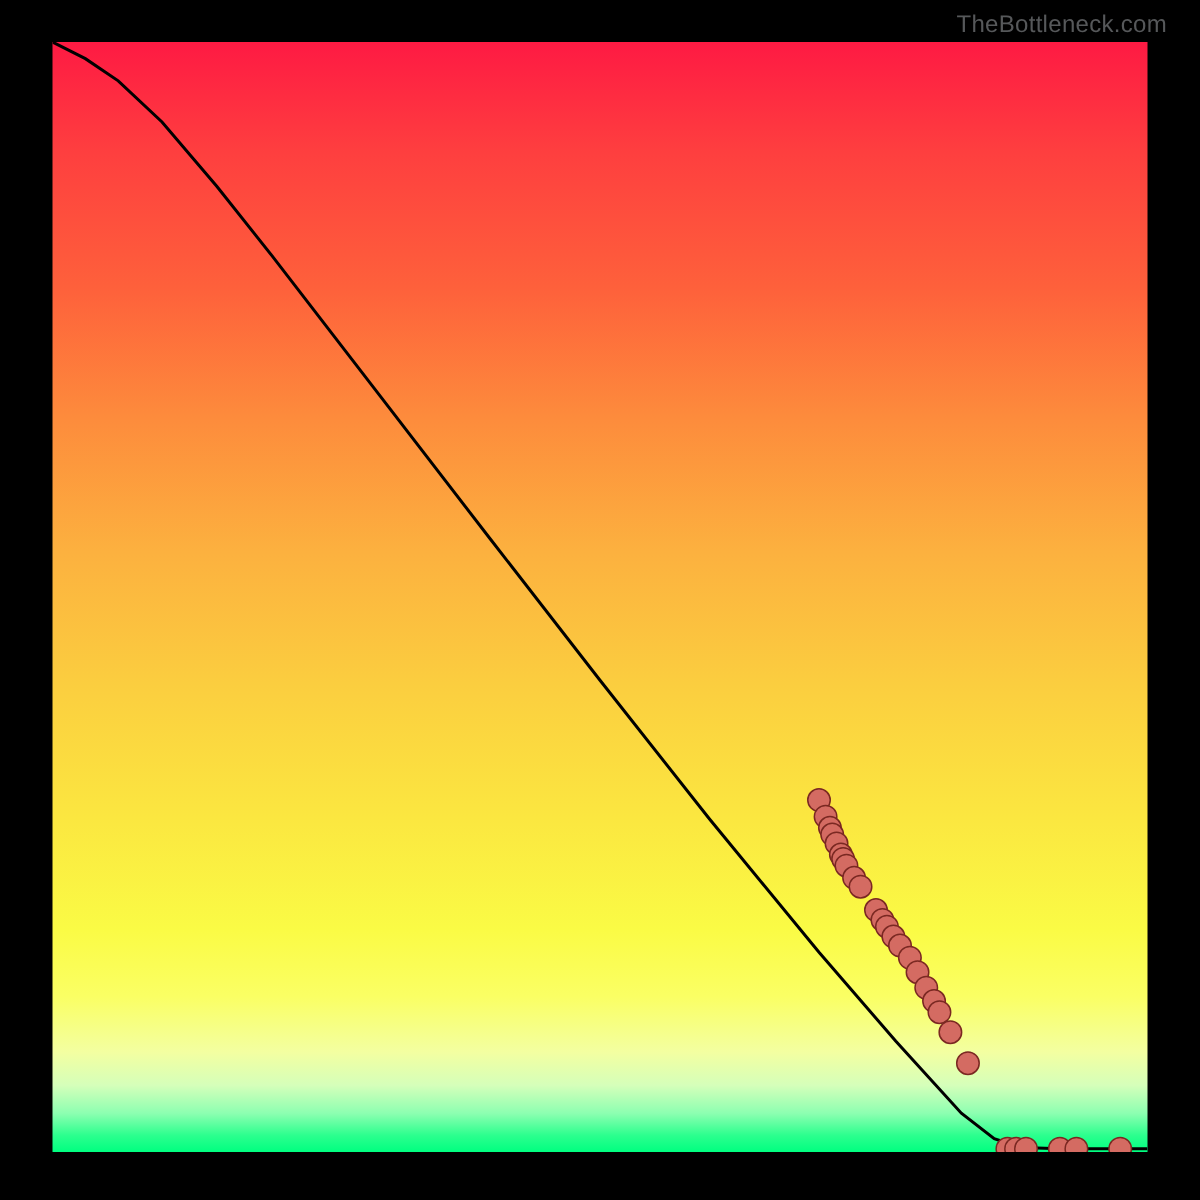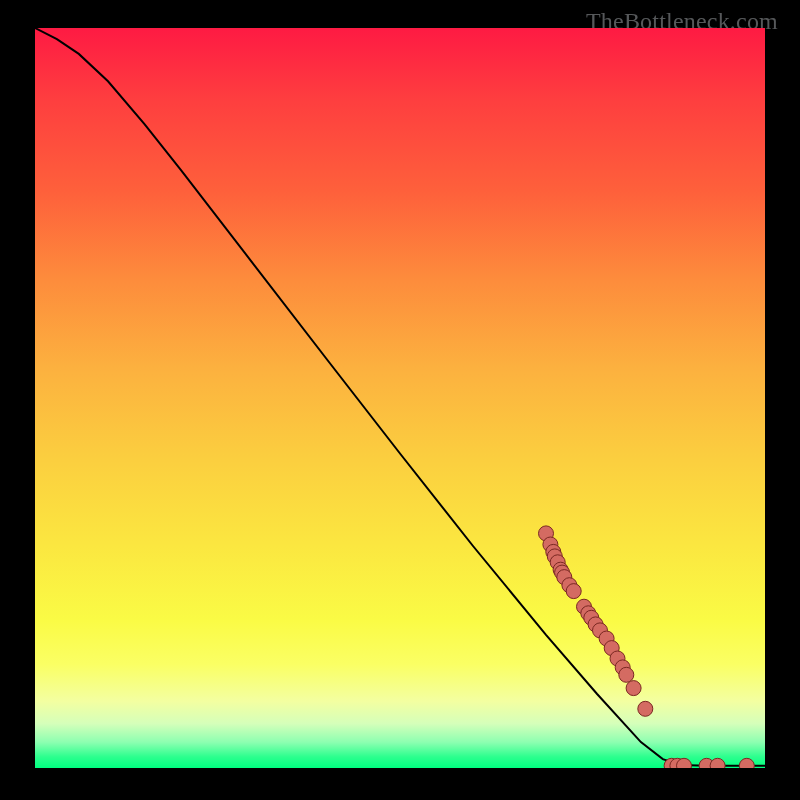--- a/index.html
+++ b/index.html
@@ -13,22 +13,22 @@
   .frame {
     position: relative;
     width: 800px;
     height: 800px;
     background: #000;
   }
   .attribution {
     position: absolute;
     top: 8px;
     right: 22px;
-    font-family: Liberation Serif, serif;
-    font-size: 24px;
+    font-family: Liberation Sans, sans-serif;
+    font-size: 16px;
     color: #56585a;
     letter-spacing: 0.2px;
   }
   .plot {
     position: absolute;
     left: 35px;
     top: 28px;
     width: 730px;
     height: 740px;
   }

